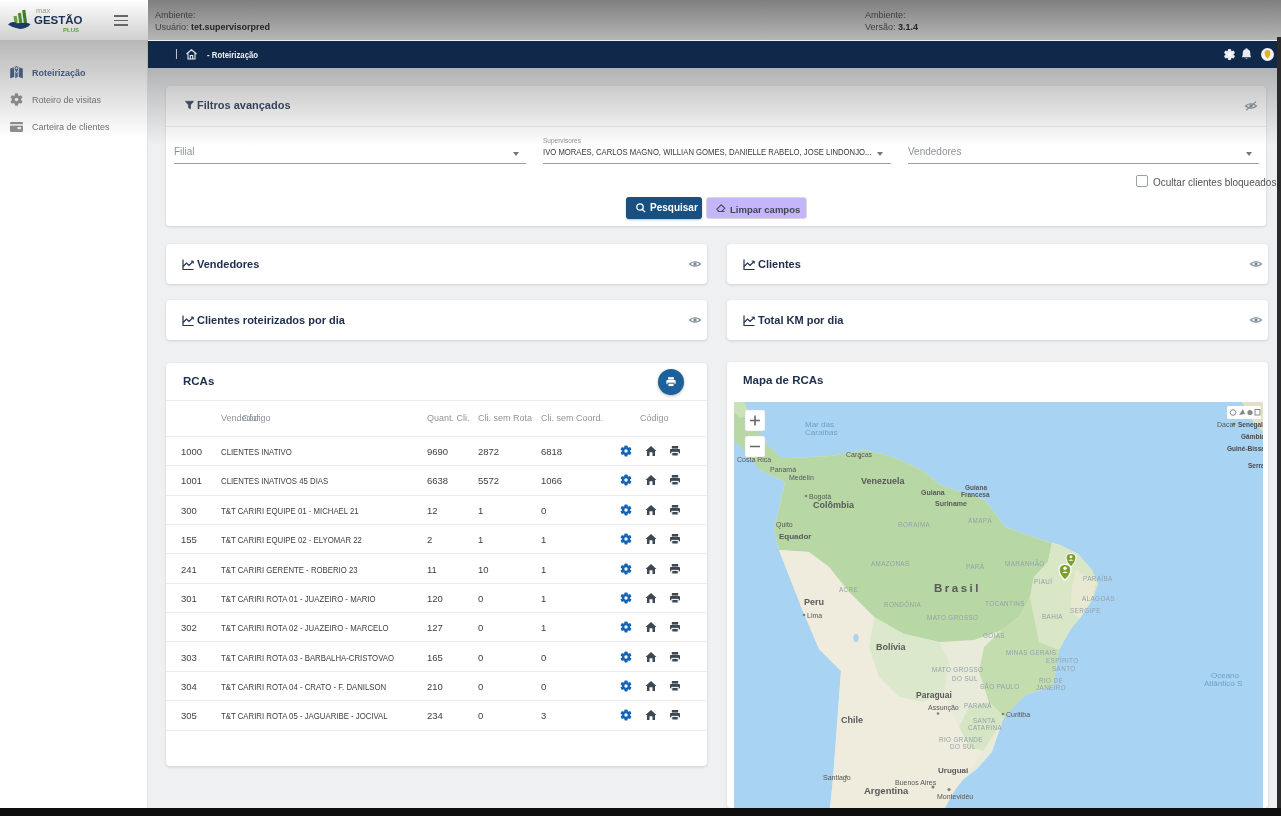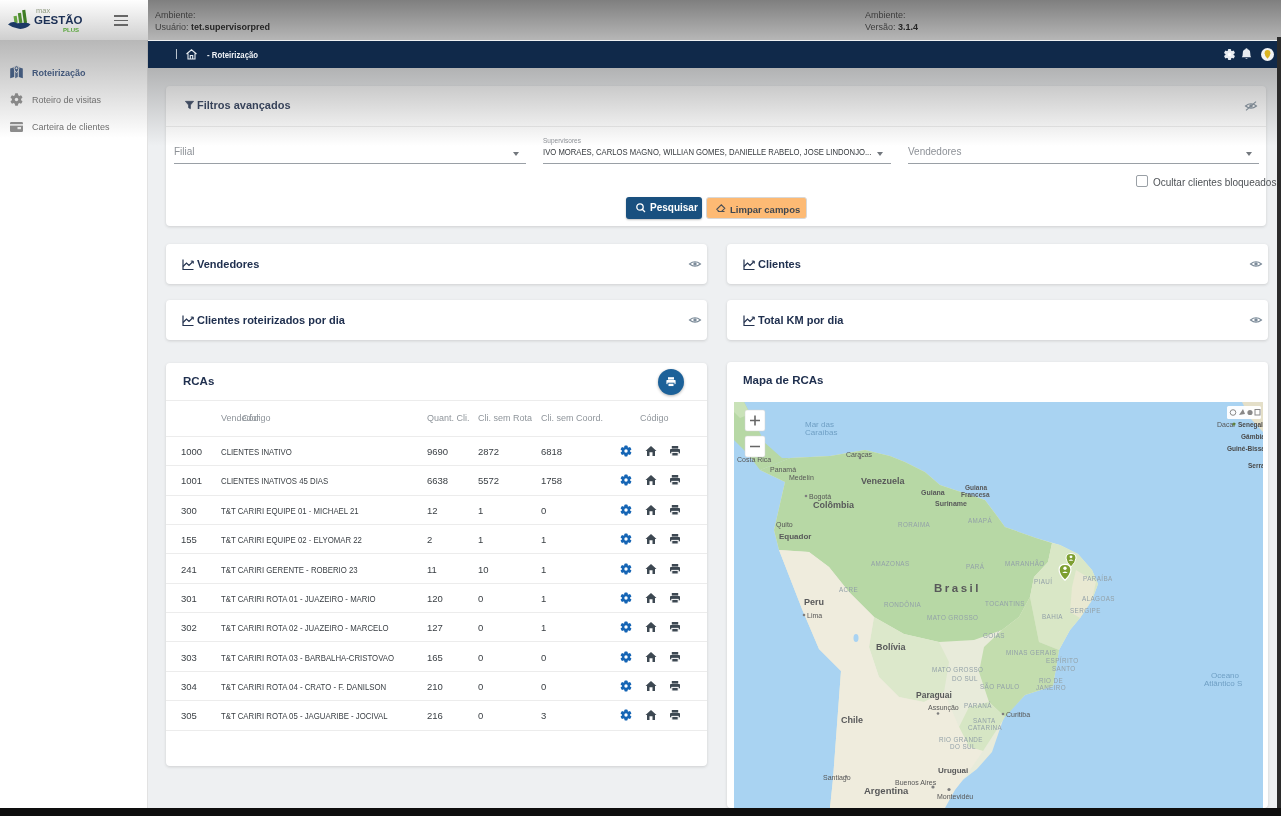--- a/index.html
+++ b/index.html
@@ -157,21 +157,21 @@
  <div class="abs" style="left:970px;top:89px;width:12px;height:12px;border:1.5px solid #9aa0a6;border-radius:2px;background:#fff;"></div>
  <span class="abs" style="left:987px;top:91px;font-size:10px;color:#4e5256;white-space:nowrap;">Ocultar clientes bloqueados</span>
 
  <div class="abs" style="left:460px;top:111px;width:76px;height:22px;background:#19507f;border-radius:3px;box-shadow:0 1px 2px rgba(0,0,0,0.25);">
    <svg class="abs" style="left:9px;top:5px;" width="12" height="12" viewBox="0 0 12 12">
         <circle cx="5" cy="5" r="3.2" fill="none" stroke="#fff" stroke-width="1.3"></circle>
         <line x1="7.5" y1="7.5" x2="10" y2="10" stroke="#fff" stroke-width="1.3"></line>
       </svg>
    <span class="abs" style="left:24px;top:5px;color:#fff;font-size:10px;font-weight:bold;">Pesquisar</span>
  </div>
- <div class="abs" style="left:540px;top:111px;width:101px;height:22px;background:#fdba74;border:1px solid #d8d8d8;border-radius:3px;">
+ <div class="abs" style="left:540px;top:111px;width:101px;height:22px;background:#c4b5fd;border:1px solid #d8d8d8;border-radius:3px;">
    <svg class="abs" style="left:8px;top:5px;" width="12" height="12" viewBox="0 0 12 12">
         <path d="M4 8.5 L1.8 6.3 L6.3 1.8 L9.8 5.3 L6.6 8.5 Z M2.8 8.5 L9.5 8.5" fill="none" stroke="#4a4f55" stroke-width="1.1"></path>
       </svg>
    <span class="abs" style="left:23px;top:6px;color:#3f4750;font-size:9.5px;font-weight:bold;white-space:nowrap;">Limpar campos</span>
  </div>
 </div>
 
 <div class="panel" style="left:166px;top:244px;">
 <svg class="pic" width="14" height="14" viewBox="0 0 14 14">
       <g transform="translate(7,7.5)" fill="none" stroke="#23324f" stroke-width="1.2">
@@ -278,21 +278,21 @@
           <rect x="-5" y="-2" width="10" height="4.6" rx="0.8"></rect>
           <rect x="-3.2" y="1.4" width="6.4" height="3.6" fill="#3d4852" stroke="#fff" stroke-width="1"></rect>
         </g>
       </svg>
 </div>
 <div class="trow" style="top:103.3px;height:29.35px;">
 <span class="c1">1001</span>
       <span class="c2">CLIENTES INATIVOS 45 DIAS</span>
       <span class="c3">6638</span>
       <span class="c4">5572</span>
-      <span class="c5">1758</span>
+      <span class="c5">1066</span>
 <svg class="acts" width="70" height="16" viewBox="0 0 70 16">
         <g transform="translate(8,8)" fill="#1565b5">
           <circle r="3.9999999999999996"></circle>
           <rect x="-1.6" y="-5.6" width="3.2" height="11.2" rx="0.8" transform="rotate(0)"></rect>
           <rect x="-1.6" y="-5.6" width="3.2" height="11.2" rx="0.8" transform="rotate(60)"></rect>
           <rect x="-1.6" y="-5.6" width="3.2" height="11.2" rx="0.8" transform="rotate(120)"></rect>
           <circle r="1.7" fill="#fff"></circle>
         </g>
         <g transform="translate(33,8)" fill="#3d4852">
           <path d="M-5.5 0 L0 -5 L5.5 0 L4 0 L4 5 L1.5 5 L1.5 1.2 L-1.5 1.2 L-1.5 5 L-4 5 L-4 0 Z"></path>
@@ -468,21 +468,21 @@
         <g transform="translate(57,8)" fill="#3d4852">
           <rect x="-3.2" y="-5" width="6.4" height="2.6"></rect>
           <rect x="-5" y="-2" width="10" height="4.6" rx="0.8"></rect>
           <rect x="-3.2" y="1.4" width="6.4" height="3.6" fill="#3d4852" stroke="#fff" stroke-width="1"></rect>
         </g>
       </svg>
 </div>
 <div class="trow" style="top:338.2px;height:29.35px;">
 <span class="c1">305</span>
       <span class="c2">T&amp;T CARIRI ROTA 05 - JAGUARIBE - JOCIVAL</span>
-      <span class="c3">216</span>
+      <span class="c3">234</span>
       <span class="c4">0</span>
       <span class="c5">3</span>
 <svg class="acts" width="70" height="16" viewBox="0 0 70 16">
         <g transform="translate(8,8)" fill="#1565b5">
           <circle r="3.9999999999999996"></circle>
           <rect x="-1.6" y="-5.6" width="3.2" height="11.2" rx="0.8" transform="rotate(0)"></rect>
           <rect x="-1.6" y="-5.6" width="3.2" height="11.2" rx="0.8" transform="rotate(60)"></rect>
           <rect x="-1.6" y="-5.6" width="3.2" height="11.2" rx="0.8" transform="rotate(120)"></rect>
           <circle r="1.7" fill="#fff"></circle>
         </g>

